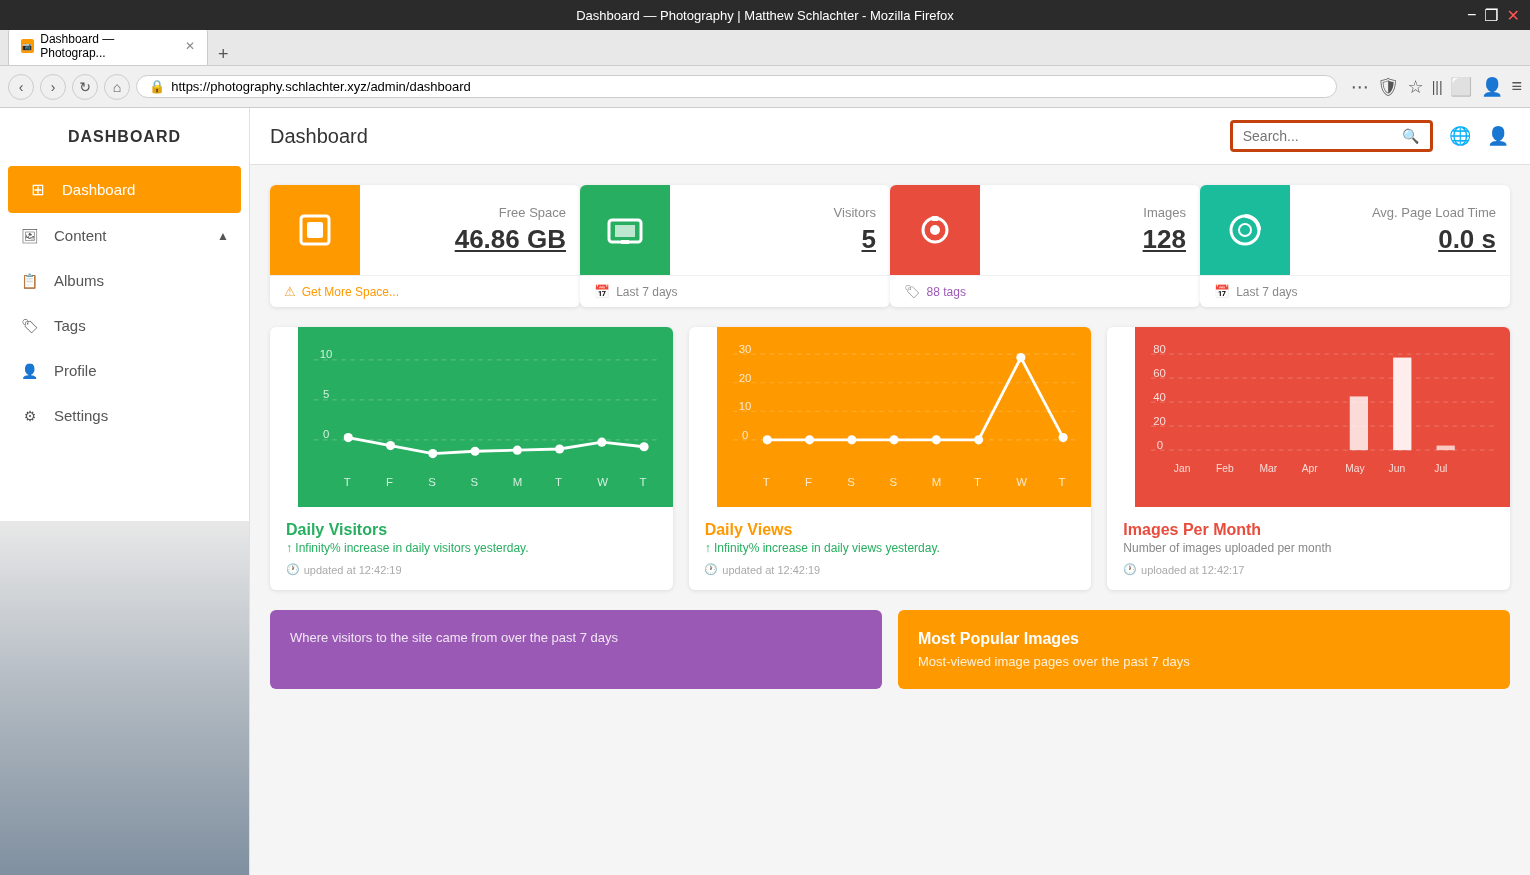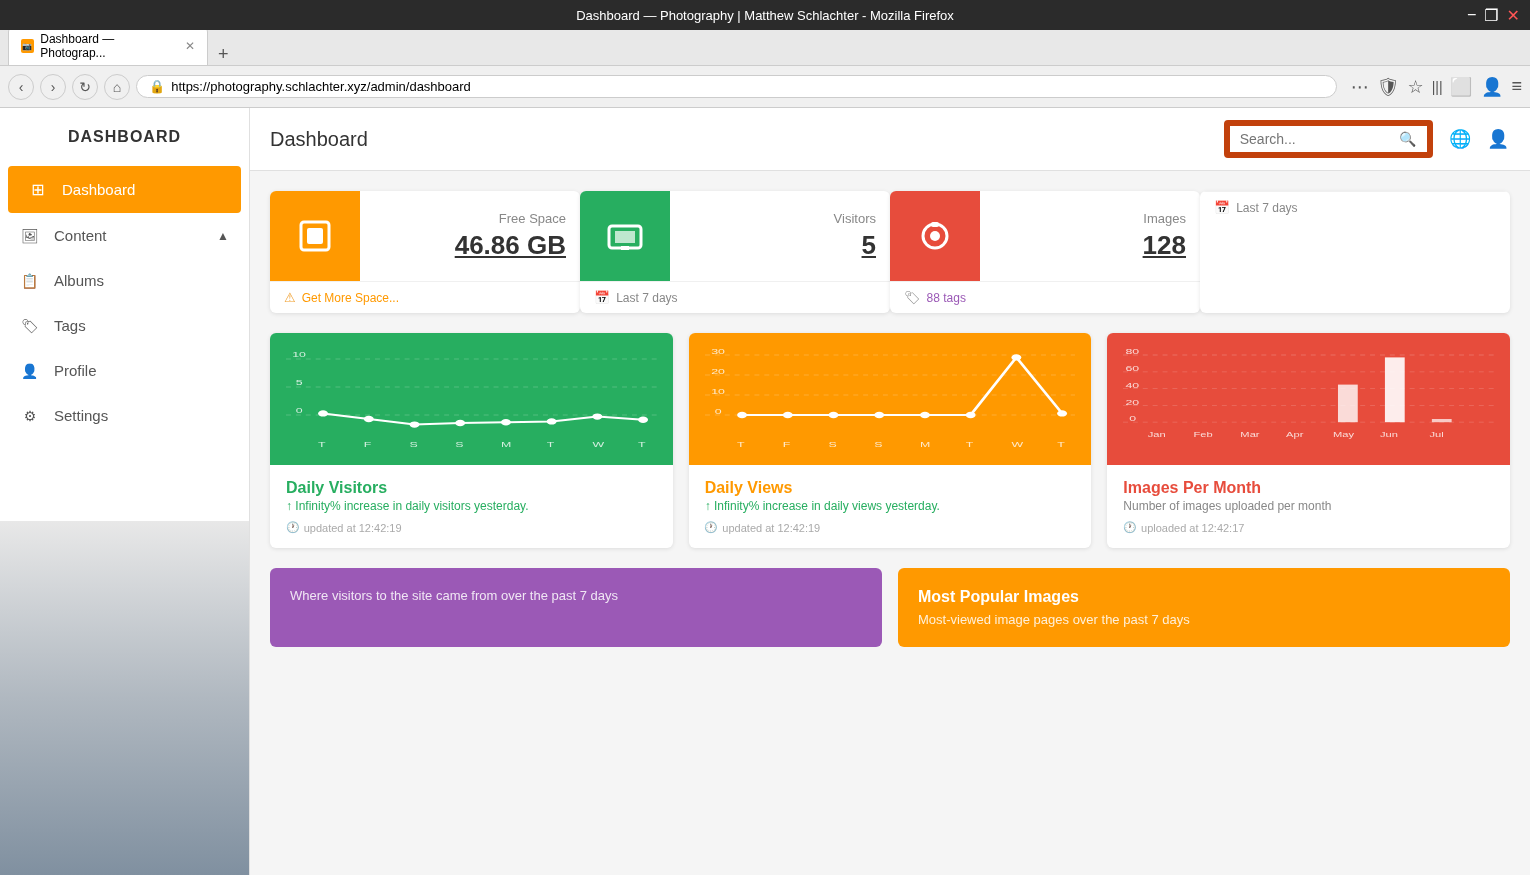--- a/index.html
+++ b/index.html
@@ -180,21 +180,21 @@
       color: #333;
     }
     .header-right {
       display: flex;
       align-items: center;
       gap: 16px;
     }
     .search-box {
       display: flex;
       align-items: center;
-      border: 6px solid #c2410c;
+      border: 3px solid #c2410c;
       border-radius: 4px;
       padding: 5px 10px;
       background: #fff;
     }
     .search-box input {
       border: none;
       outline: none;
       font-size: 14px;
       width: 160px;
       color: #888;
@@ -277,23 +277,24 @@
       gap: 16px;
       padding: 0 20px 20px;
     }
     .chart-card {
       background: #fff;
       border-radius: 6px;
       box-shadow: 0 1px 4px rgba(0,0,0,0.1);
       overflow: hidden;
     }
     .chart-area {
-      height: 132px;
+      height: 180px;
       padding: 16px;
       position: relative;
+      margin-left: 28px;
     }
     .chart-area svg {
       width: 100%;
       height: 100%;
     }
     .chart-footer {
       padding: 14px 16px;
     }
     .chart-title {
       font-size: 16px;
@@ -504,20 +505,33 @@
             <div class="stat-card-value">128</div>
           </div>
         </div>
         <div class="stat-card-footer">
           <span class="tag-icon">🏷</span>
           <a href="#" class="tag-link">88 tags</a>
         </div>
       </div>
 
       <div class="stat-card">
+        <div class="stat-card-top">
+          <div class="stat-card-icon bg-teal">
+            <svg width="36" height="36" viewBox="0 0 36 36" fill="white">
+              <circle cx="18" cy="18" r="14" fill="none" stroke="white" stroke-width="3"></circle>
+              <circle cx="18" cy="18" r="6" fill="none" stroke="white" stroke-width="2"></circle>
+              <path d="M18 4 A14 14 0 0 1 32 18" stroke="white" stroke-width="4" fill="none"></path>
+            </svg>
+          </div>
+          <div class="stat-card-info">
+            <div class="stat-card-label">Avg. Page Load Time</div>
+            <div class="stat-card-value">0.0 s</div>
+          </div>
+        </div>
         <div class="stat-card-footer">
           <span class="cal-icon">📅</span>
           <span>Last 7 days</span>
         </div>
       </div>
 
     </div>
 
     <div class="charts-grid">
 

